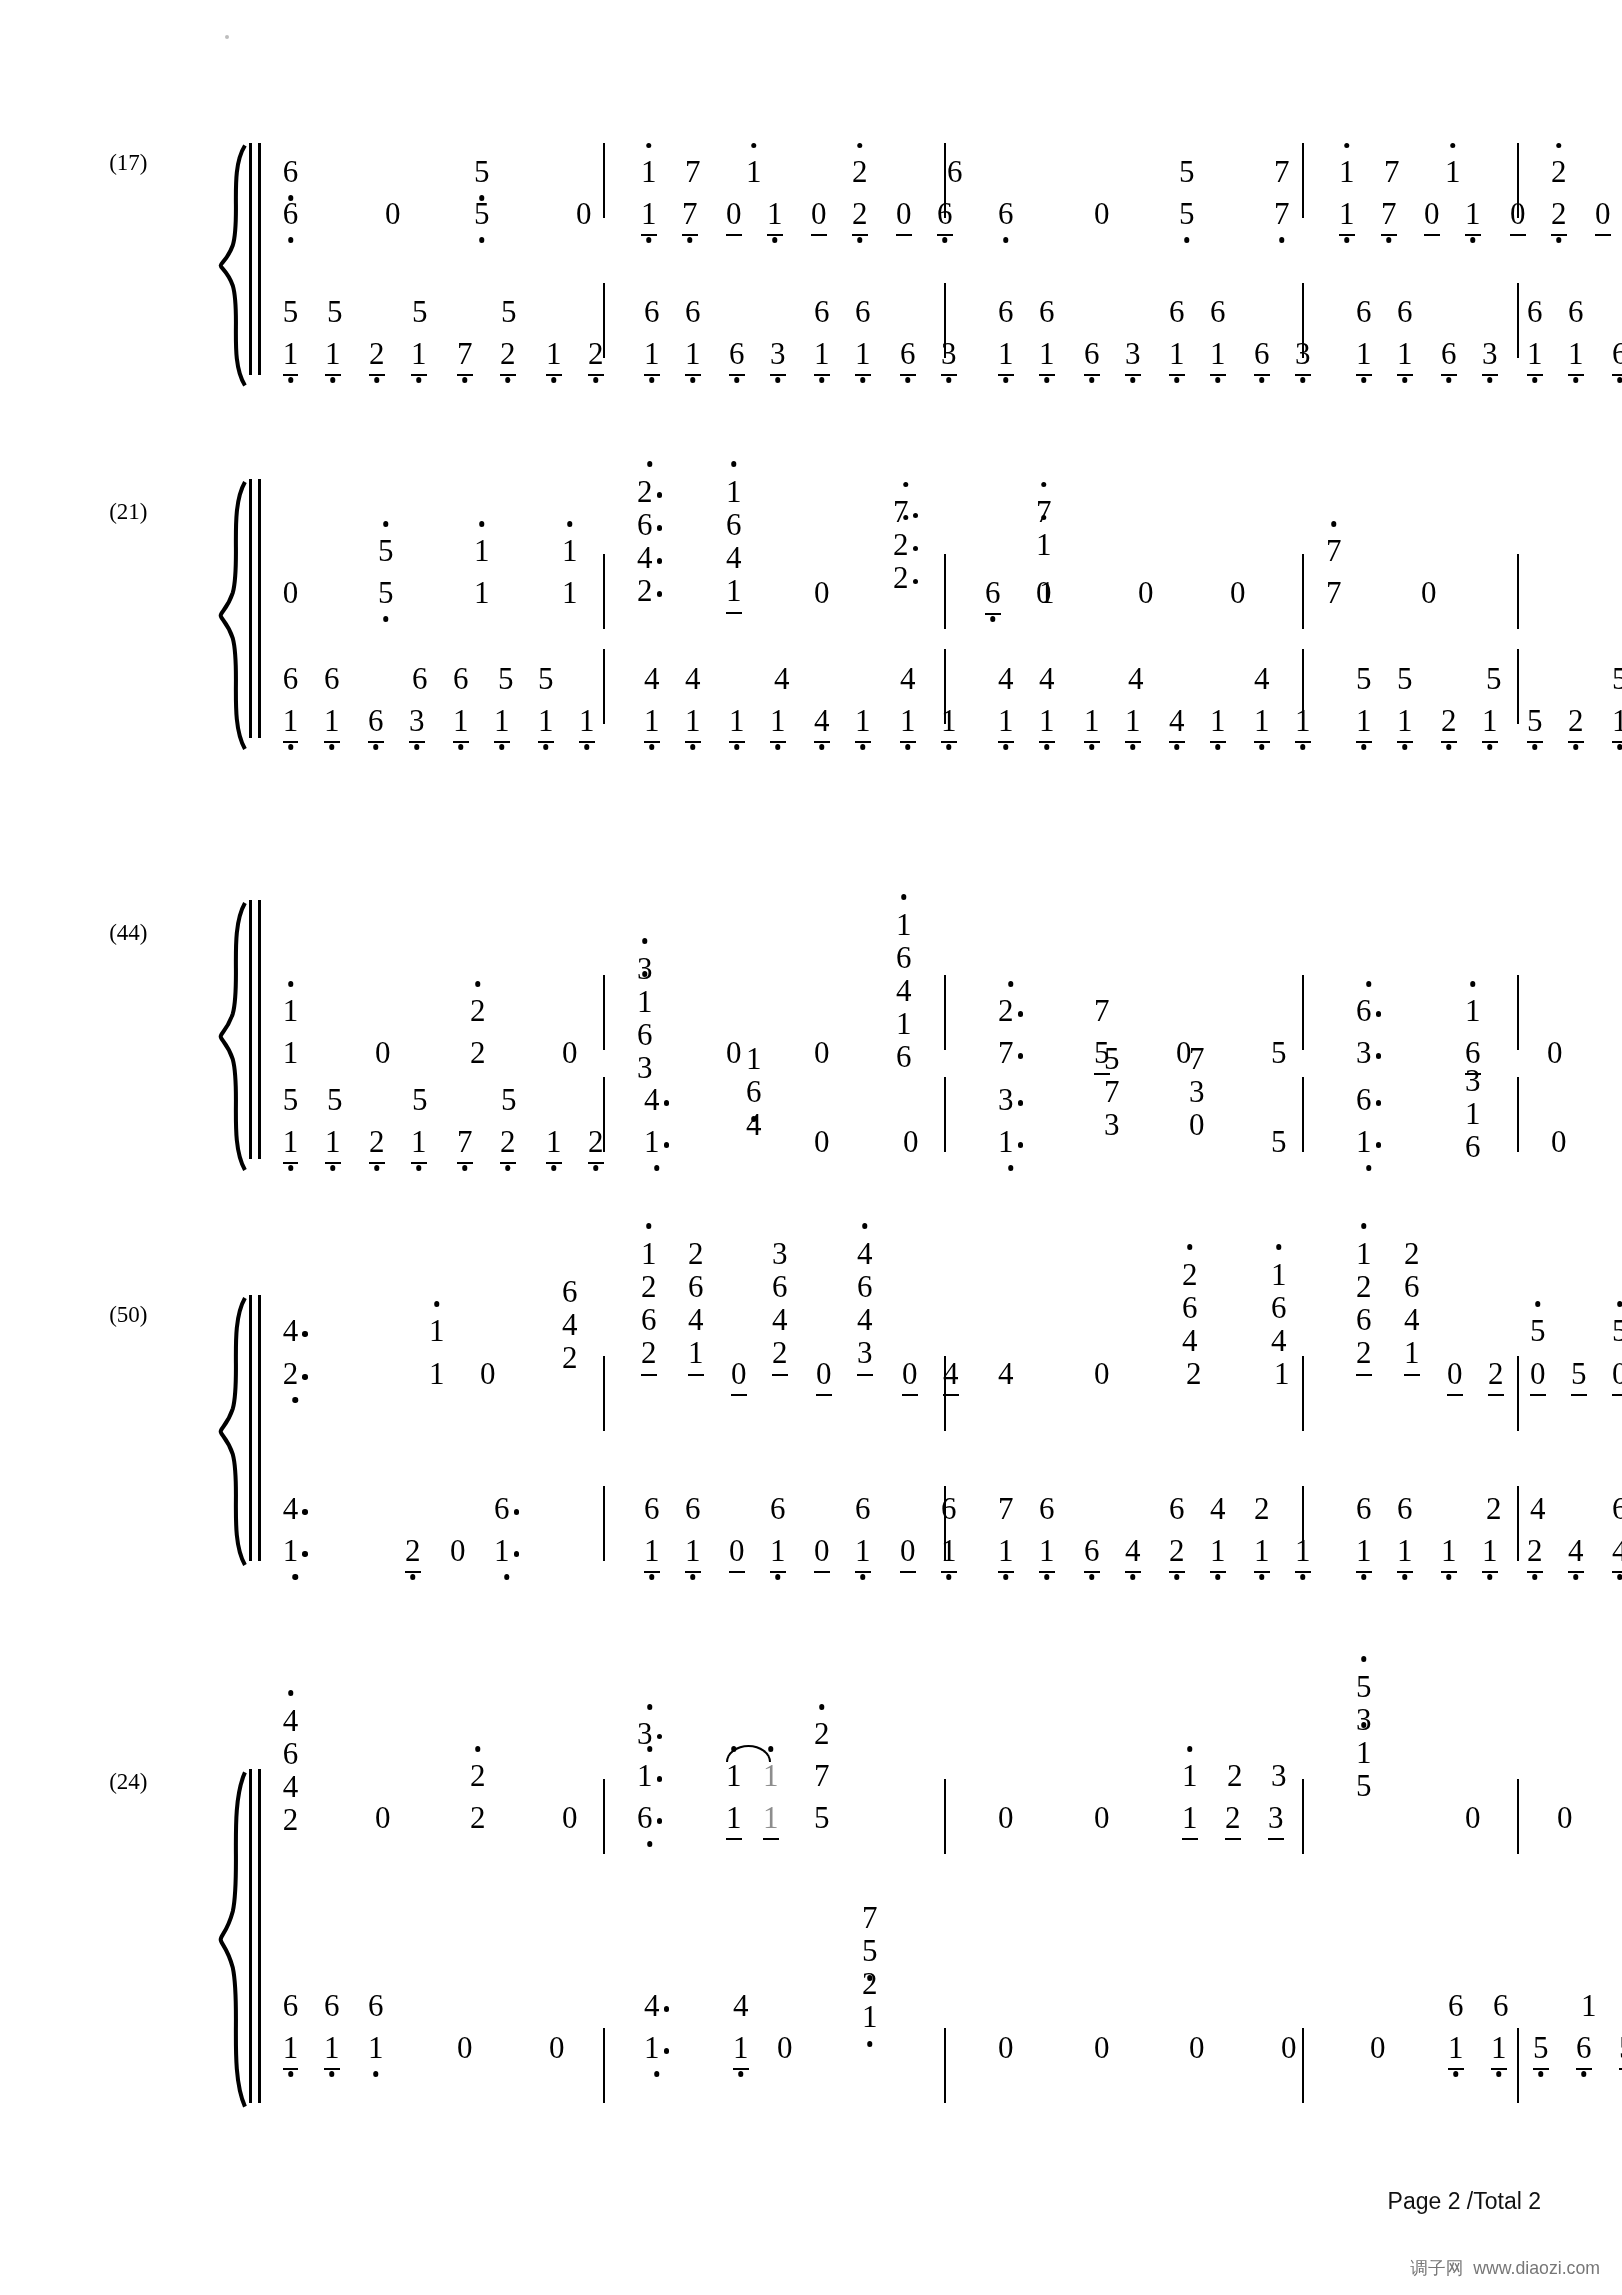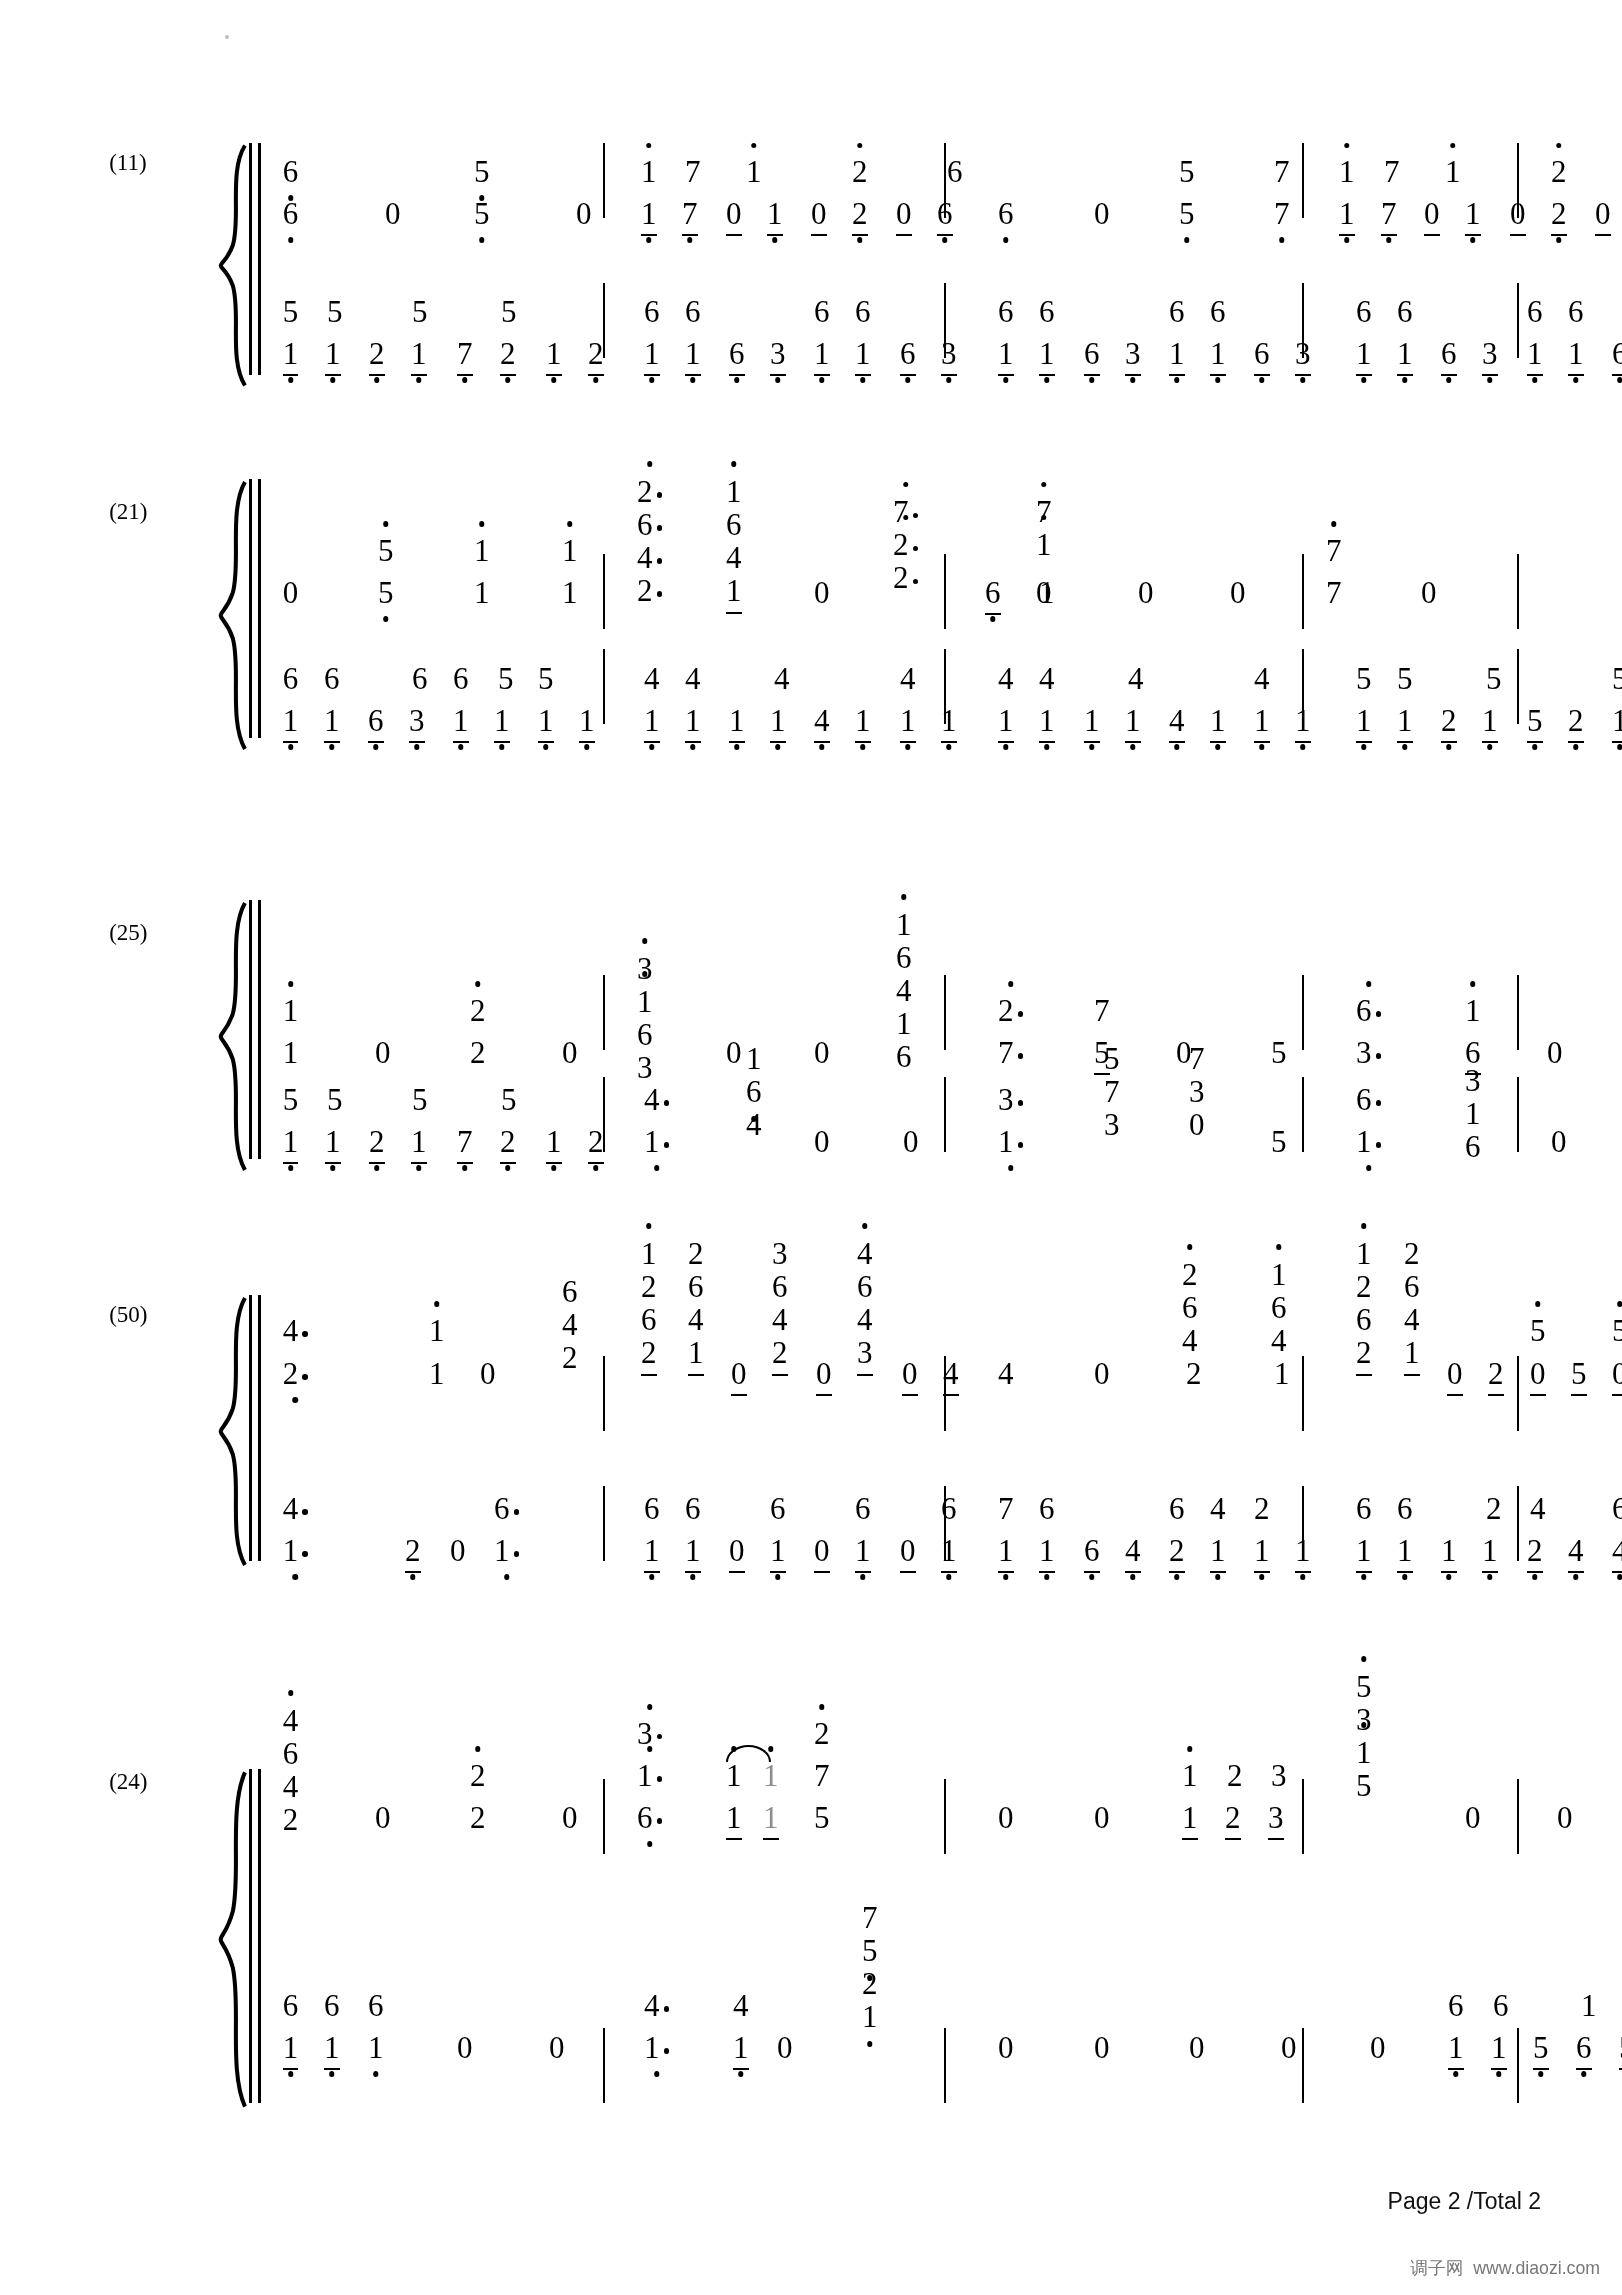--- a/index.html
+++ b/index.html
@@ -126,21 +126,21 @@
   }
 </style>
 </head>
 <body>
 
 <div class="page">
 
   <div class="topdot"></div>
 
   <div class="system" style="top:136px;height:259px;">
-    <div class="sysnum" style="top:13.6px;">(11)</div>
+    <div class="sysnum" style="top:13.6px;">(17)</div>
     <div class="brace" style="top:6.8px;">
       <svg width="31" height="245" viewBox="0 0 46 360">
         <path d="M40 2 C16 40 34 110 22 150 C14 172 4 176 4 180 C4 184 14 188 22 210 C34 250 16 320 40 358" fill="none" stroke="#000" stroke-width="6"></path>
       </svg>
     </div>
 
     <div class="bar" style="left:133px;top:6.8px;height:232px;width:2.7px;"></div>
     <div class="bar" style="left:142px;top:6.8px;height:232px;width:2.7px;"></div>
     <div class="bar" style="left:487px;top:6.8px;height:75px;"></div>
     <div class="bar" style="left:487px;top:147px;height:75px;"></div>
@@ -363,21 +363,21 @@
       <div class="n" style="left:1165px;top:42px;">2<span class="dot-dn"></span><span class="ul"></span></div>
       <div class="n" style="left:1206px;top:42px;">1<span class="dot-dn"></span><span class="ul"></span></div>
       <div class="n" style="left:1251px;top:42px;">5<span class="dot-dn"></span><span class="ul"></span></div>
       <div class="n" style="left:1292px;top:42px;">2<span class="dot-dn"></span><span class="ul"></span></div>
       <div class="n" style="left:1336px;top:42px;">1<span class="dot-dn"></span><span class="ul"></span></div>
 
     </div>
   </div>
 
   <div class="system" style="top:818px;height:320px;">
-    <div class="sysnum" style="top:102px;">(25)</div>
+    <div class="sysnum" style="top:102px;">(44)</div>
     <div class="brace" style="top:82px;">
       <svg width="31" height="273" viewBox="0 0 46 400">
         <path d="M40 2 C16 44 34 122 22 166 C14 190 4 195 4 200 C4 205 14 210 22 234 C34 278 16 356 40 398" fill="none" stroke="#000" stroke-width="6"></path>
       </svg>
     </div>
     <div class="bar" style="left:133px;top:82px;height:259px;width:2.7px;"></div>
     <div class="bar" style="left:142px;top:82px;height:259px;width:2.7px;"></div>
     <div class="bar" style="left:487px;top:157px;height:75px;"></div>
     <div class="bar" style="left:487px;top:259px;height:75px;"></div>
     <div class="bar" style="left:828px;top:157px;height:75px;"></div>

